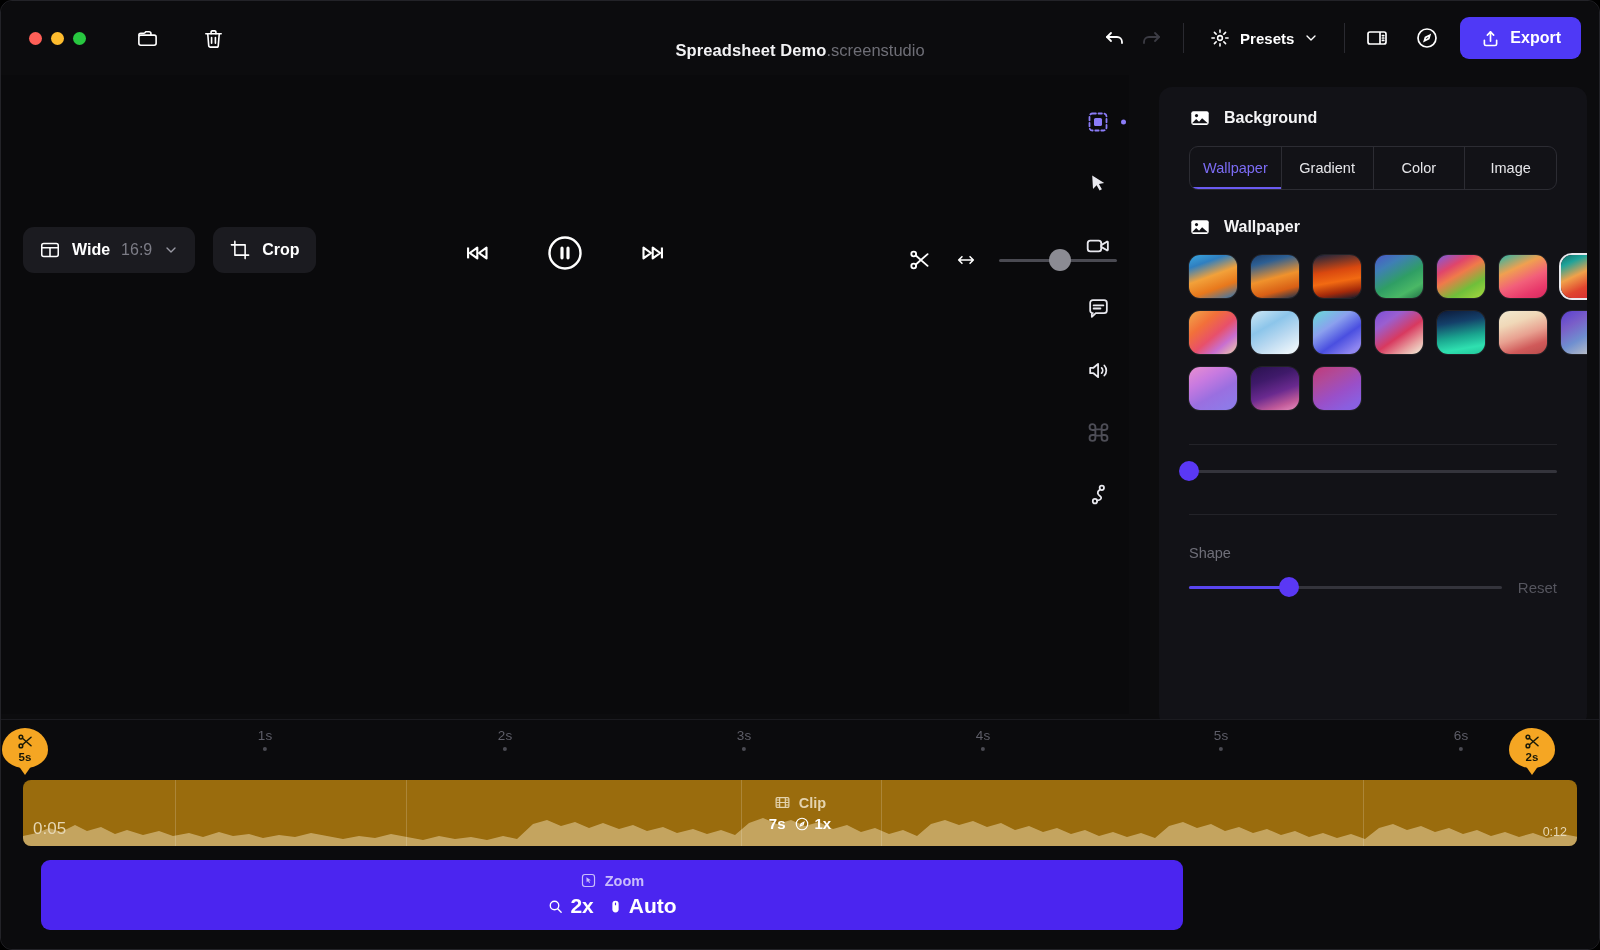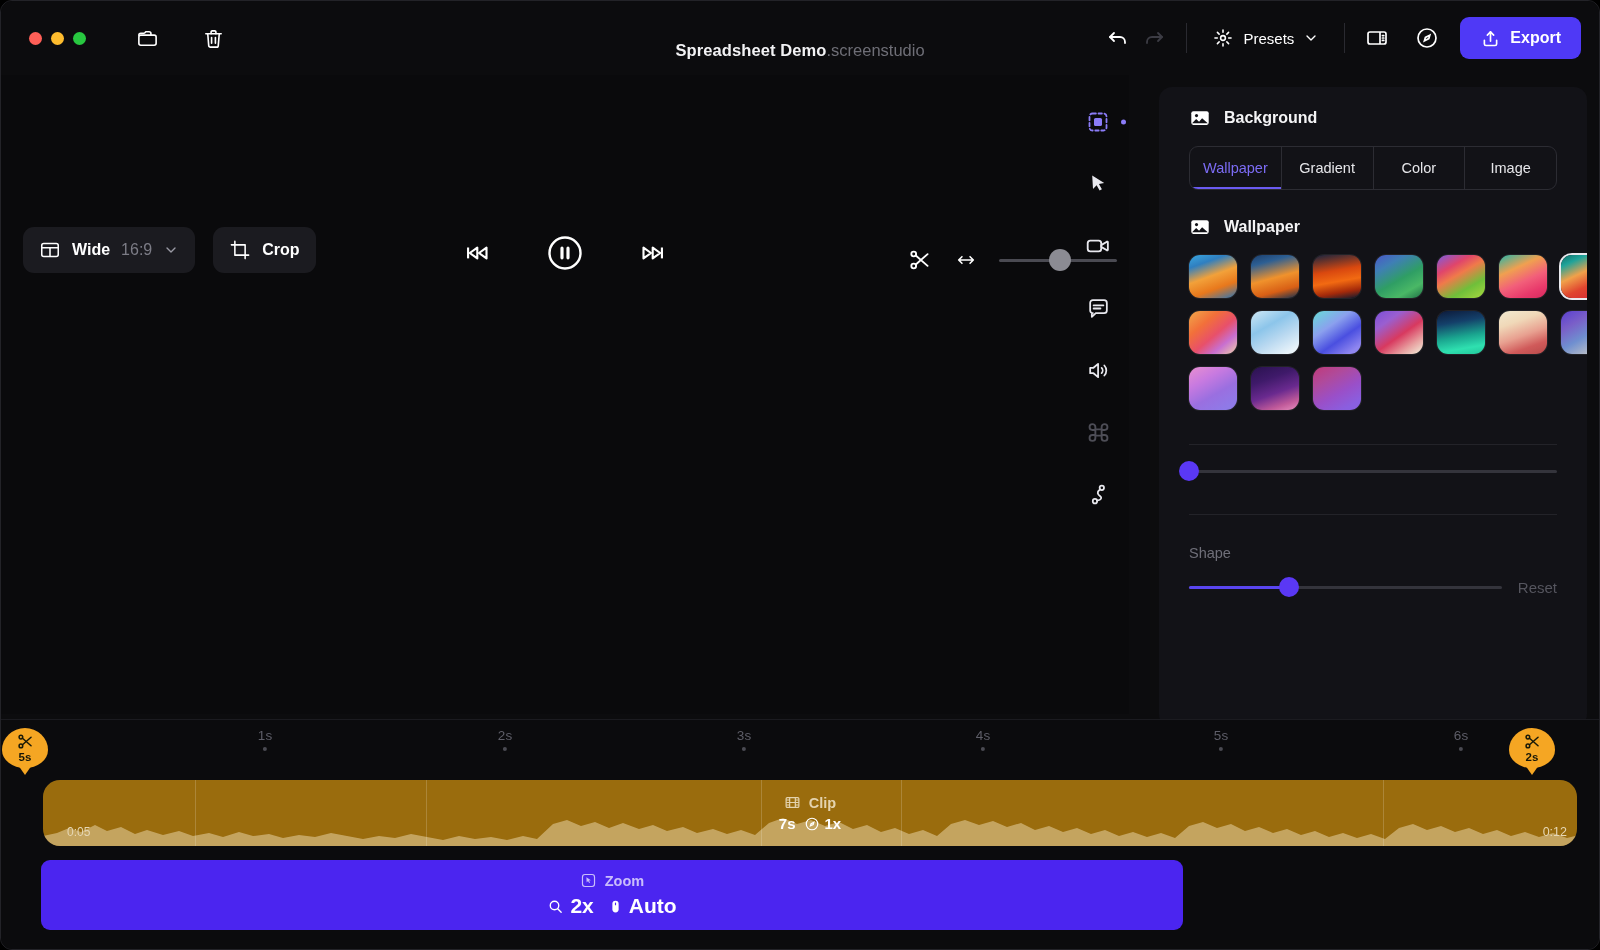--- a/index.html
+++ b/index.html
@@ -46,21 +46,21 @@
 
   .tb-right {
     position:absolute; right:18px; top:0; height:74px;
     display:flex; align-items:center; gap:2px;
   }
   .divider-v { width:1px; height:30px; background:#2a2a30; margin:0 13px; }
   .presets-btn{
     display:flex; align-items:center; gap:9px; padding:6px 10px;
     border-radius:8px; cursor:pointer; color:#fff;
   }
-  .presets-label{ font-size:15px; font-weight:normal; }
+  .presets-label{ font-size:15px; font-weight:bold; }
   .export-btn {
     display:flex; align-items:center; gap:9px;
     background:#4f39f6; color:#fff;
     padding:0 20px; height:42px; border-radius:9px;
     font-size:16px; font-weight:bold; cursor:pointer;
     margin-left:14px;
   }
 
   
   .stage {
@@ -193,33 +193,33 @@
   .marker .bubble::after{
     content:""; position:absolute; bottom:-7px; left:50%; transform:translateX(-50%);
     width:0;height:0; border-left:7px solid transparent; border-right:7px solid transparent;
     border-top:10px solid #f5a623;
   }
   .marker .mlbl{ font-size:11.5px; font-weight:bold; color:#161608; line-height:1; margin-top:1px;}
 
   .clip{
     position:absolute; left:22px; right:22px; top:60px; height:66px;
     background:linear-gradient(#9a6c0d,#9a6c0d);
-    border-radius:17px; overflow:hidden; cursor:pointer;margin-left:20px;
+    border-radius:8px; overflow:hidden; cursor:pointer;
   }
   .clip .wave{ position:absolute; left:0; right:0; bottom:0; height:40px; opacity:.55;}
   .clip .splitline{ position:absolute; top:0; bottom:0; width:1px; background:rgba(255,255,255,.18);}
   .clip-center{
     position:absolute; left:0; right:0; top:14px;
     display:flex; flex-direction:column; align-items:center; gap:4px;
     color:#eadcbe; pointer-events:none;
   }
   .clip-title{ display:flex; align-items:center; gap:8px; font-size:14.5px; font-weight:bold; color:#e4d3ae;}
   .clip-meta{ display:flex; align-items:center; gap:8px; font-size:15px; font-weight:bold; color:#fff;}
   .clip-meta .sep{ display:flex; align-items:center; gap:5px;}
-  .clip-time-l{ position:absolute; left:24px; bottom:7px; font-size:12px; color:#e6d7b4;}
+  .clip-time-l{ position:absolute; left:10px; bottom:7px; font-size:17px; color:#e6d7b4;}
   .clip-time-r{ position:absolute; right:10px; bottom:7px; font-size:12.5px; color:#e6d7b4;}
 
   .zoomclip{
     position:absolute; left:40px; width:1142px; top:140px; height:70px;
     background:#4b25f0; border-radius:9px; cursor:pointer; overflow:hidden;
   }
   .zoomclip-center{
     position:absolute; left:0; right:0; top:12px;
     display:flex; flex-direction:column; align-items:center; gap:5px;
     pointer-events:none;

